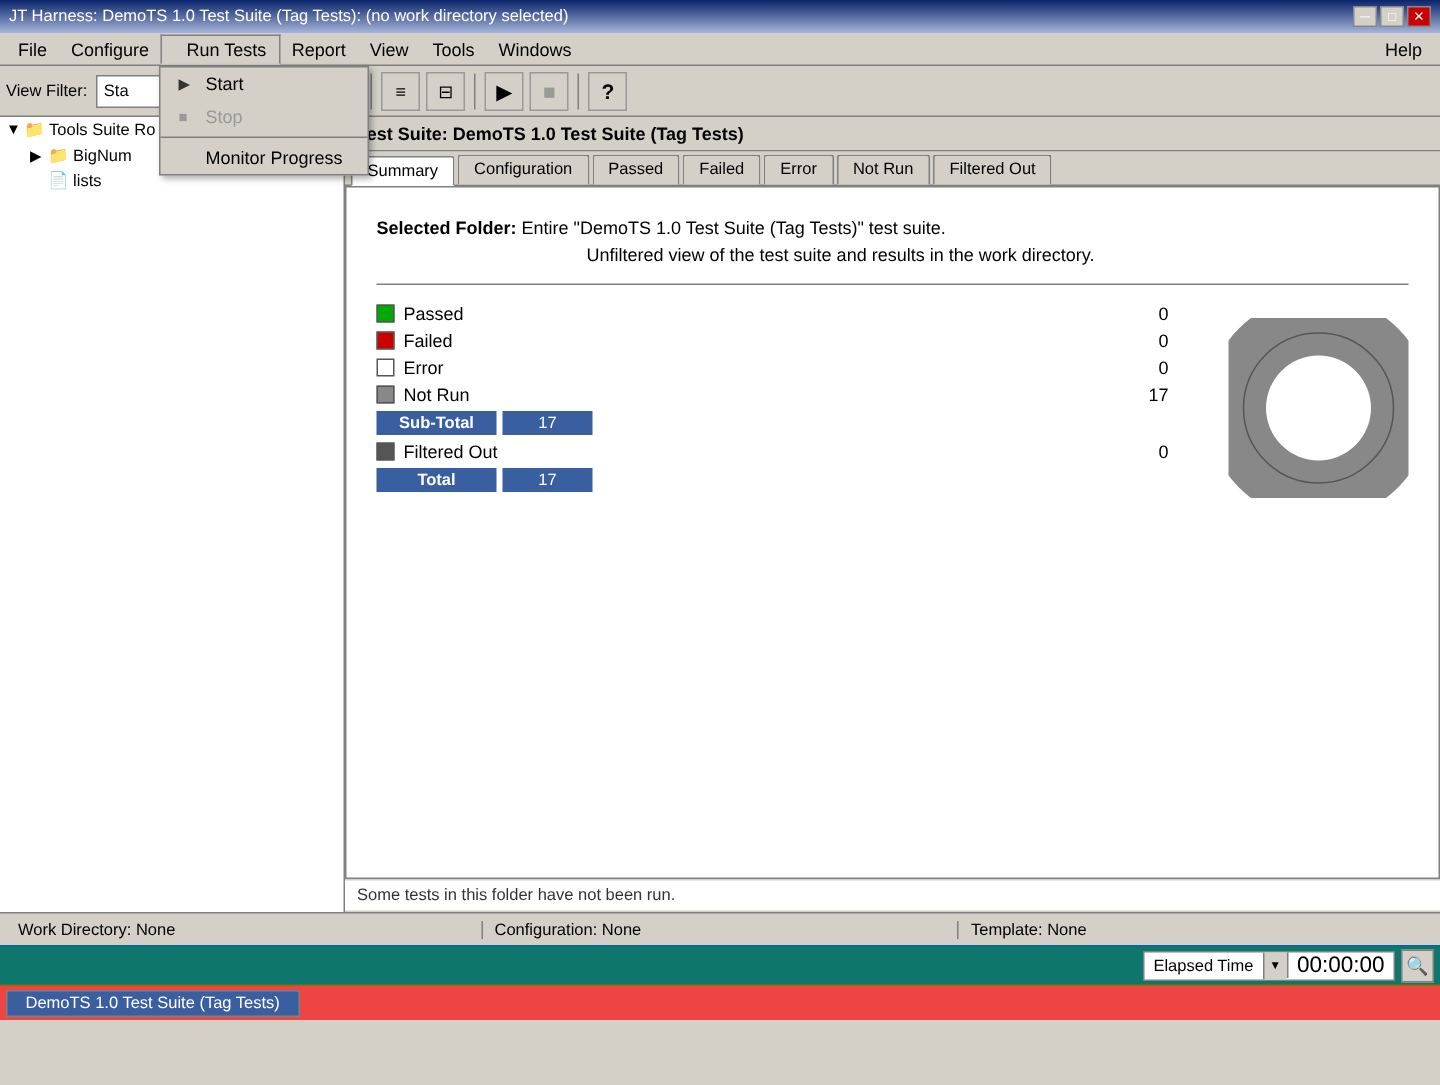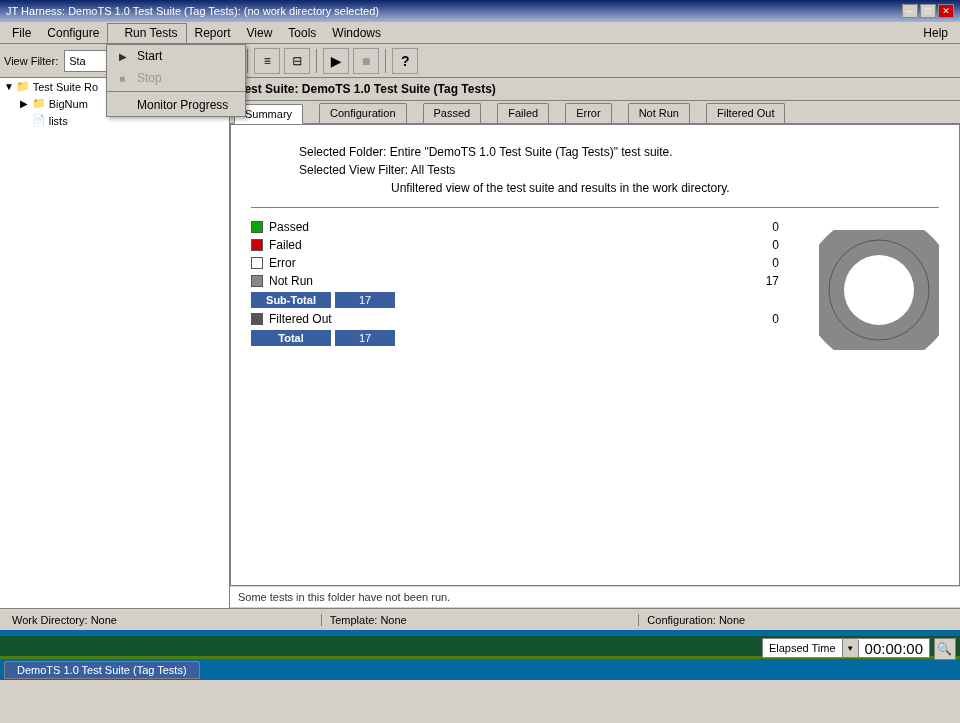--- a/index.html
+++ b/index.html
@@ -160,21 +160,21 @@
       border-bottom: 1px solid #808080;
       padding: 2px 4px 0 4px;
     }
     .tab {
       padding: 3px 10px;
       border: 1px solid #808080;
       border-bottom: none;
       background: #d4d0c8;
       cursor: pointer;
       font-size: 11px;
-      margin-right: 16px;
+      margin-right: 2px;
       border-radius: 2px 2px 0 0;
     }
     .tab.active {
       background: white;
       border-bottom: 1px solid white;
       position: relative;
       bottom: -1px;
       z-index: 1;
     }
 
@@ -186,21 +186,21 @@
       margin: 0;
       overflow: auto;
       padding: 20px;
     }
 
     
     .summary-row {
       margin-bottom: 4px;
       font-size: 12px;
     }
-    .summary-label { font-weight: normal; margin-left: 48px; }
+    .summary-label { font-weight: bold; }
     .summary-divider {
       height: 1px;
       background: #808080;
       margin: 12px 0;
     }
     .results-table {
       display: flex;
       gap: 40px;
       margin-top: 10px;
     }
@@ -263,44 +263,45 @@
     }
     .status-section {
       flex: 1;
       padding: 0 8px;
       border-right: 1px solid #808080;
     }
     .status-section:last-child { border-right: none; }
 
     
     #bottom-bar {
-      background: #14532d;
-      border-top: 6px solid #0369a1;
-      display: flex;
+      background: #0f766e;
+      border-top: 1px solid #0369a1;
+      display: flex;
+      align-items: center;
       height: 26px;
       padding: 2px 4px;
       justify-content: flex-end;
       gap: 4px;
     }
     .elapsed-combo {
       display: flex;
       align-items: center;
       border: 1px solid #808080;
       background: white;
       height: 20px;
     }
     .elapsed-text { padding: 0 6px; font-size: 11px; }
     .elapsed-btn { width: 16px; height: 18px; background: #d4d0c8; border-left: 1px solid #808080; display: flex; align-items: center; justify-content: center; font-size: 8px; cursor: pointer; }
     .elapsed-value { padding: 0 6px; font-size: 15px; border-left: 1px solid #808080; }
     .search-btn { width: 22px; height: 22px; border: 1px solid #808080; background: #d4d0c8; display: flex; align-items: center; justify-content: center; cursor: pointer; font-size: 12px; }
 
     
     #bottom-tab-strip {
-      background: #0369a1;
-      border-top: 3px solid #4d7c0f;
+      background: #ef4444;
+      border-top: 1px solid #4d7c0f;
       display: flex;
       align-items: center;
       height: 24px;
       padding: 0 4px;
     }
     .bottom-tab {
       padding: 2px 12px;
       border: 1px solid #808080;
       background: #3a5fa0;
       color: white;
@@ -376,21 +377,21 @@
   <div class="toolbar-separator"></div>
   <div class="toolbar-icon-btn" style="font-weight:bold;">?</div>
 </div>
 
 <div id="main-layout" style="display:flex; height: 530px;">
 
   <div id="left-panel">
     <div class="tree-item">
       <span class="tree-expand">▼</span>
       <span class="tree-icon tree-folder">📁</span>
-      <span class="tree-label">Test Suite Ro</span>
+      <span class="tree-label">Tools Suite Ro</span>
     </div>
     <div class="tree-item" style="padding-left: 20px;">
       <span class="tree-expand">▶</span>
       <span class="tree-icon tree-folder">📁</span>
       <span class="tree-label">BigNum</span>
     </div>
     <div class="tree-item" style="padding-left: 20px;">
       <span class="tree-expand">&nbsp;</span>
       <span class="tree-icon">📄</span>
       <span class="tree-label">lists</span>
@@ -413,24 +414,20 @@
       <div class="tab">Filtered Out</div>
     </div>
 
     <div id="content-area">
 
       <div style="margin-bottom: 8px;">
         <div class="summary-row">
           <span class="summary-label">Selected Folder:</span>
           <span>Entire "DemoTS 1.0 Test Suite (Tag Tests)" test suite.</span>
         </div>
-        <div class="summary-row">
-          <span class="summary-label">Selected View Filter:</span>
-          <span>All Tests</span>
-        </div>
         <div class="summary-row" style="padding-left: 140px;">
           <span>Unfiltered view of the test suite and results in the work directory.</span>
         </div>
       </div>
 
       <div class="summary-divider"></div>
 
       <div class="results-table">
         <div class="results-left">
 
@@ -492,24 +489,24 @@
       <span>Some tests in this folder have not been run.</span>
     </div>
   </div>
 </div>
 
 <div id="status-bar">
   <div class="status-section">
     <span>Work Directory: None</span>
   </div>
   <div class="status-section">
+    <span>Configuration: None</span>
+  </div>
+  <div class="status-section">
     <span>Template: None</span>
-  </div>
-  <div class="status-section">
-    <span>Configuration: None</span>
   </div>
 </div>
 
 <div id="bottom-bar">
   <div class="elapsed-combo">
     <span class="elapsed-text">Elapsed Time</span>
     <div class="elapsed-btn">▼</div>
     <span class="elapsed-value">00:00:00</span>
   </div>
   <div class="search-btn">🔍</div>

